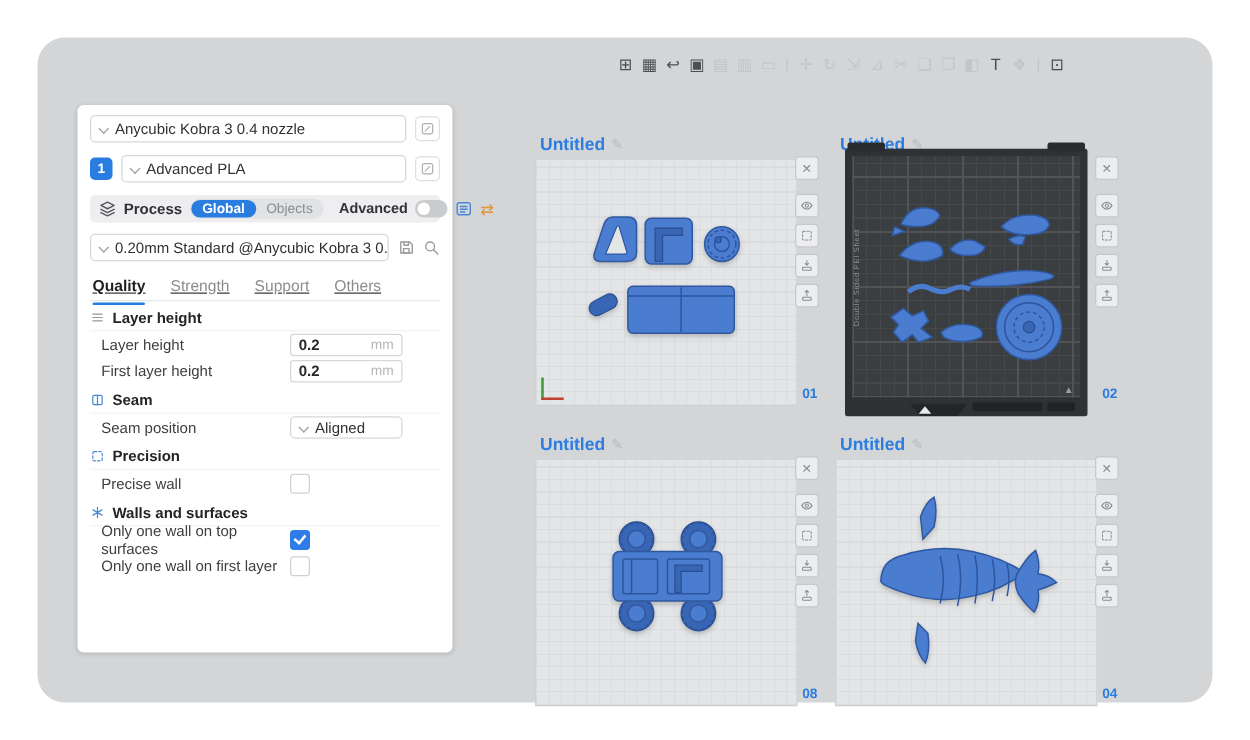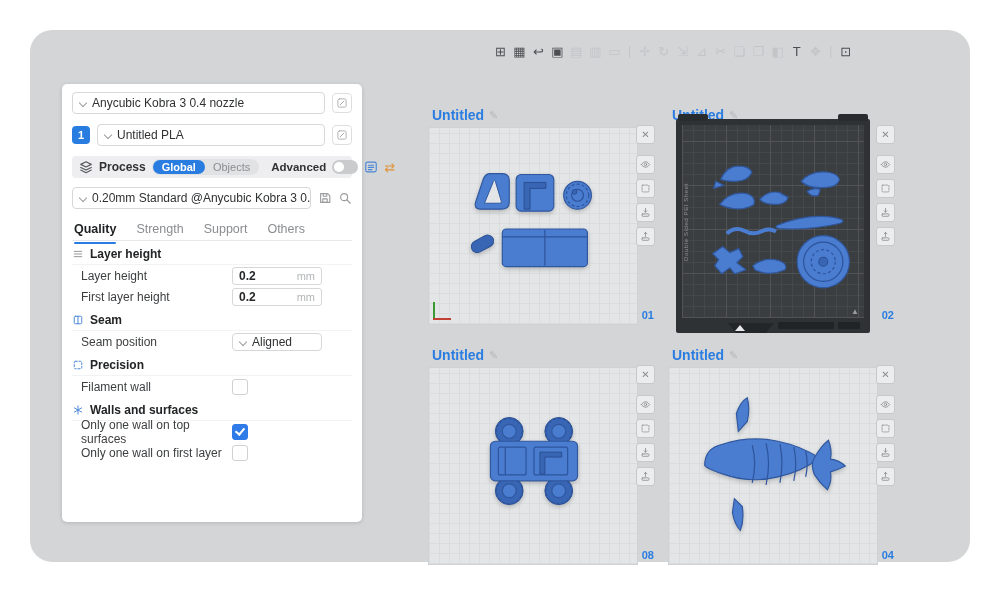--- a/index.html
+++ b/index.html
@@ -36,21 +36,21 @@
         justify-content:center;font-size:11px;font-weight:bold;flex:none;}
   .seg{display:inline-flex;background:#e1e2e4;border-radius:10px;padding:1px;align-items:center;}
   .seg-on{background:#2a7de0;color:#fff;border-radius:9px;padding:1px 9px;font-size:11px;font-weight:bold;}
   .seg-off{color:#8b8d90;padding:1px 8px;font-size:11px;}
   .adv{font-weight:bold;color:#303234;font-size:11.5px;}
   .toggle{width:26px;height:14px;background:#c9cbcd;border-radius:7px;position:relative;flex:none;}
   .toggle::after{content:"";position:absolute;left:2px;top:2px;width:10px;height:10px;background:#fff;border-radius:50%;}
   .proc-icons{display:flex;align-items:center;gap:6px;}
   .swap{font-size:13px;line-height:1;}
   .trail{display:flex;align-items:center;gap:6px;color:#9a9c9e;}
-  .tabs{display:flex;gap:20px;padding:3px 2px 0;border-bottom:1px solid #e8e9eb;height:22px;box-sizing:border-box;}
+  .tabs{display:flex;gap:20px;padding:3px 2px 0;border-bottom:1px solid #e8e9eb;height:22px;box-sizing:border-box;text-decoration:underline;}
   .tab{color:#8b8d90;font-size:12.5px;position:relative;cursor:default;}
   .tab.active{color:#1e2022;font-weight:bold;}
   .tab.active::after{content:"";position:absolute;left:0;right:0;bottom:-4px;height:2px;background:#2a7de0;border-radius:1px;}
   .group-h{display:flex;align-items:center;gap:6px;height:21px;border-bottom:1px solid #f2f3f5;margin-top:2px;}
   .gtitle{font-weight:bold;color:#222426;font-size:12px;}
   .srow{display:flex;align-items:center;height:21px;padding-left:9px;}
   .lbl{flex:1;color:#3c3e40;}
   .ctrl{width:90px;margin-right:30px;display:flex;align-items:center;flex:none;}
   .numbox{width:90px;height:18px;border:1px solid #d6d7d9;border-radius:3px;display:flex;align-items:center;
           padding:0 6px;box-sizing:border-box;background:#fff;}
@@ -226,21 +226,21 @@
               <use href="#i-pencil"></use>
             </svg>
           </div>
       </div>
 
 
       <div class="row-select">
         <span class="slot">1</span>
         <div class="select">
           <span class="chev"></span>
-          <span>Untitled PLA</span>
+          <span>Advanced PLA</span>
         </div>
         <div class="icon-btn">
             <svg class="ic sm">
               <use href="#i-pencil"></use>
             </svg>
           </div>
       </div>
 
       <div class="bar">
         <svg class="ic dark">
@@ -325,21 +325,21 @@
           </span>
       </div>
 
       <div class="group-h">
         <svg class="ic sm blue">
             <use href="#i-dashbox"></use>
           </svg>
         <span class="gtitle">Precision</span>
       </div>
       <div class="srow">
-        <span class="lbl">Filament wall</span>
+        <span class="lbl">Precise wall</span>
         <span class="ctrl">
             <span class="cbx"></span>
           </span>
       </div>
 
       <div class="group-h">
         <svg class="ic sm blue">
             <use href="#i-aster"></use>
           </svg>
         <span class="gtitle">Walls and surfaces</span>

